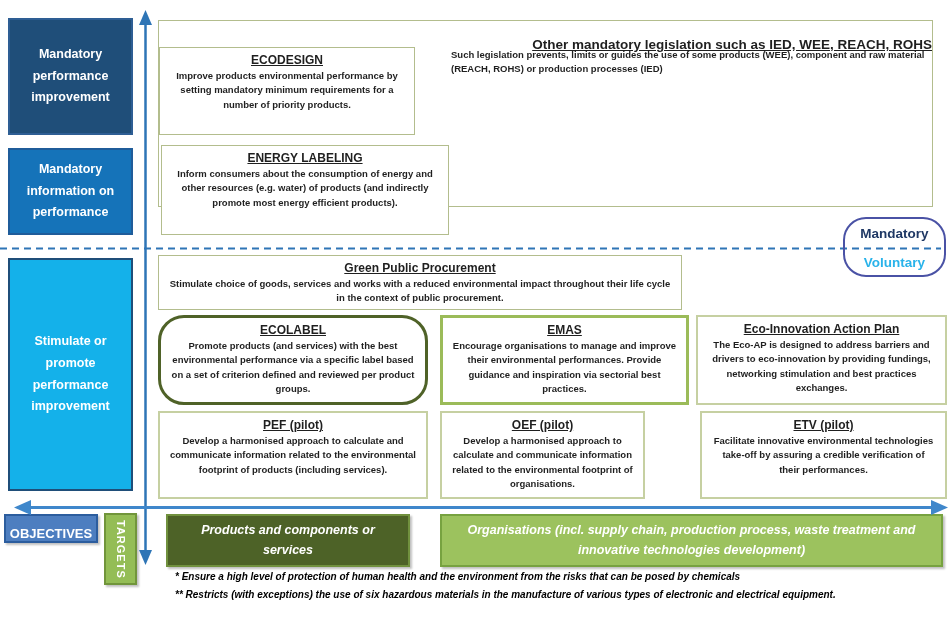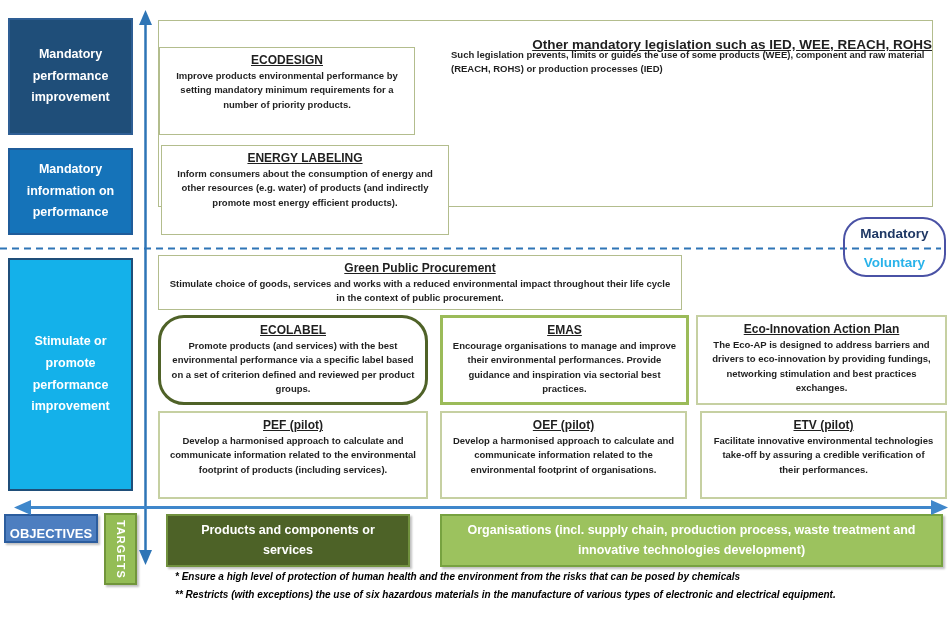--- a/index.html
+++ b/index.html
@@ -26,21 +26,21 @@
     font-weight:bold;font-size:9.5px;line-height:1.45;}
   
   .mv-box{border:2px solid #4a52a5;background:transparent;z-index:6;}
   .mv-half{height:29px;display:flex;align-items:center;justify-content:center;
     font-weight:bold;font-size:13.5px;}
   .mv-mandatory{color:#1f3864;}
   .mv-voluntary{color:#29b3ea;}
   
   .bar{display:flex;align-items:center;justify-content:center;text-align:center;
     color:#ffffff;font-weight:bold;font-size:12.5px;line-height:1.55;padding:2px 14px;
-    box-shadow:2px 2px 2px rgba(0,0,0,0.25);}
+    box-shadow:2px 2px 2px rgba(0,0,0,0.25);font-style:italic;}
   .objectives{display:flex;align-items:flex-end;justify-content:center;color:#fff;
     font-weight:bold;font-size:13px;box-shadow:2px 2px 2px rgba(0,0,0,0.25);}
   .targets{display:flex;align-items:center;justify-content:center;color:#fff;
     font-weight:bold;font-size:11px;writing-mode:vertical-rl;letter-spacing:1px;
     box-shadow:2px 2px 2px rgba(0,0,0,0.25);}
   .footnote{font-style:italic;font-weight:bold;font-size:10px;color:#000;}
   #arrow-layer{position:absolute;left:0;top:0;width:951px;height:618px;
     pointer-events:none;z-index:5;}
 </style>
 </head>
@@ -93,21 +93,21 @@
   </div>
   <div class="abs instr thin-light" style="left:696px;top:315px;width:251px;height:90px;">
     <div class="ttl">Eco-Innovation  Action Plan</div>
     <div class="bdy">The Eco-AP is designed to address barriers and drivers to eco-innovation by providing fundings, networking stimulation and best practices exchanges.</div>
   </div>
 
   <div class="abs instr thin-light" style="left:158px;top:411px;width:270px;height:88px;">
     <div class="ttl">PEF (pilot)</div>
     <div class="bdy">Develop a harmonised approach to calculate and communicate information related to the environmental footprint of products (including services).</div>
   </div>
-  <div class="abs instr thin-light" style="left:440px;top:411px;width:247px;height:88px;">
+  <div class="abs instr thin-light" style="left:440px;top:411px;width:205px;height:88px;">
     <div class="ttl">OEF (pilot)</div>
     <div class="bdy">Develop a harmonised approach to calculate and communicate information related to the environmental footprint of organisations.</div>
   </div>
   <div class="abs instr thin-light" style="left:700px;top:411px;width:247px;height:88px;">
     <div class="ttl">ETV (pilot)</div>
     <div class="bdy">Facilitate innovative environmental technologies take-off by assuring a credible verification of their performances.</div>
   </div>
 
   <div class="abs objectives" style="left:4px;top:514px;width:94px;height:29px;background:#4d7ec0;border:2px solid #2c5d9e;">
     <span>OBJECTIVES</span>

